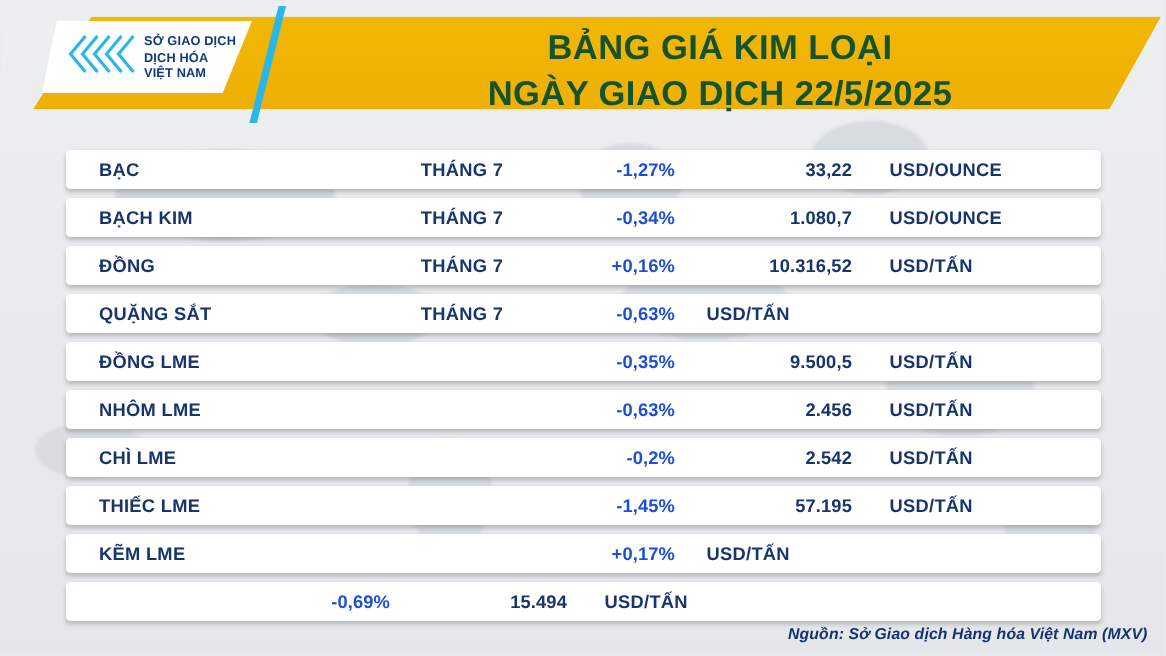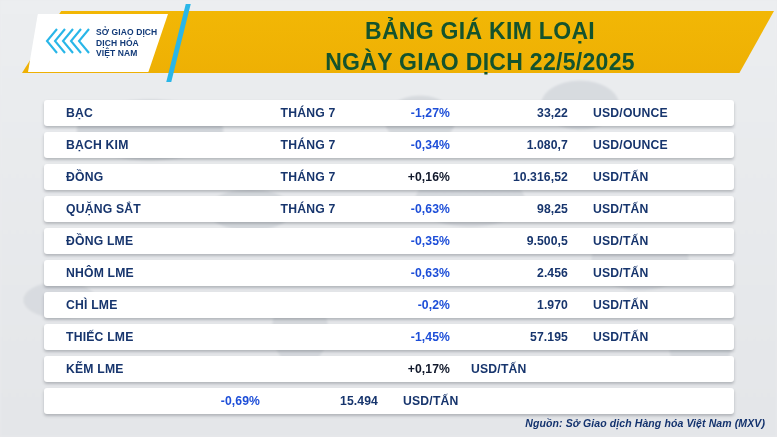--- a/index.html
+++ b/index.html
@@ -36,21 +36,21 @@
     background:linear-gradient(#f2b705,#eeb004);
     clip-path: polygon(5.2% 0, 100% 0, 95.4% 100%, 0% 100%);
     box-shadow:0 2px 3px rgba(0,0,0,.12);
   }
   #header-accent-stripe {
     position:absolute; left:176px; top:4px; width:5px; height:78px;
     background:#29b6e8;
     transform:skewX(-14deg);
   }
   #logo-panel {
-    position:absolute; left:28px; top:14px; width:140px; height:58px;
+    position:absolute; left:28px; top:14px; width:140px; height:48px;
     background:#ffffff;
     clip-path: polygon(7% 0, 100% 0, 86% 100%, 0% 100%);
     box-shadow:2px 3px 5px rgba(0,0,0,.22);
     display:flex; align-items:center;
   }
   #logo-mark { margin-left:16px; flex:0 0 auto; }
   #logo-text {
     margin-left:6px;
     color:#123a78;
     font-size:8.5px;
@@ -82,21 +82,21 @@
     align-items:center;
     font-weight:bold;
     font-size:12.2px;
     color:#17356d;
   }
   .c-name  { width:190px; padding-left:22px; letter-spacing:.2px; }
   .c-month { width:148px; text-align:center; letter-spacing:.2px; }
   .c-chg   { width:68px;  text-align:right; letter-spacing:.1px; }
   .c-val   { width:122px; text-align:right; padding-right:4px; letter-spacing:.1px; }
   .c-unit  { width:150px; padding-left:21px; letter-spacing:.2px; }
-  .up   { color:#0f172a; }
+  .up   { color:#1d4ed8; }
   .down { color:#1d4ed8; }
 
   
   #footer {
     position:absolute; right:12px; bottom:8px;
     font-size:10.5px;
     font-style:italic;
     font-weight:bold;
     color:#14336e;
     letter-spacing:.1px;
@@ -155,42 +155,41 @@
       <div class="c-name">ĐỒNG</div>
       <div class="c-month">THÁNG 7</div>
       <div class="c-chg up">+0,16%</div>
       <div class="c-val">10.316,52</div>
       <div class="c-unit">USD/TẤN</div>
     </div>
     <div class="row">
       <div class="c-name">QUẶNG SẮT</div>
       <div class="c-month">THÁNG 7</div>
       <div class="c-chg down">-0,63%</div>
-      <div class="c-val">98,25</div>
       <div class="c-unit">USD/TẤN</div>
     </div>
     <div class="row">
       <div class="c-name">ĐỒNG LME</div>
       <div class="c-month"></div>
       <div class="c-chg down">-0,35%</div>
       <div class="c-val">9.500,5</div>
       <div class="c-unit">USD/TẤN</div>
     </div>
     <div class="row">
       <div class="c-name">NHÔM LME</div>
       <div class="c-month"></div>
       <div class="c-chg down">-0,63%</div>
       <div class="c-val">2.456</div>
       <div class="c-unit">USD/TẤN</div>
     </div>
     <div class="row">
       <div class="c-name">CHÌ LME</div>
       <div class="c-month"></div>
       <div class="c-chg down">-0,2%</div>
-      <div class="c-val">1.970</div>
+      <div class="c-val">2.542</div>
       <div class="c-unit">USD/TẤN</div>
     </div>
     <div class="row">
       <div class="c-name">THIẾC LME</div>
       <div class="c-month"></div>
       <div class="c-chg down">-1,45%</div>
       <div class="c-val">57.195</div>
       <div class="c-unit">USD/TẤN</div>
     </div>
     <div class="row">

